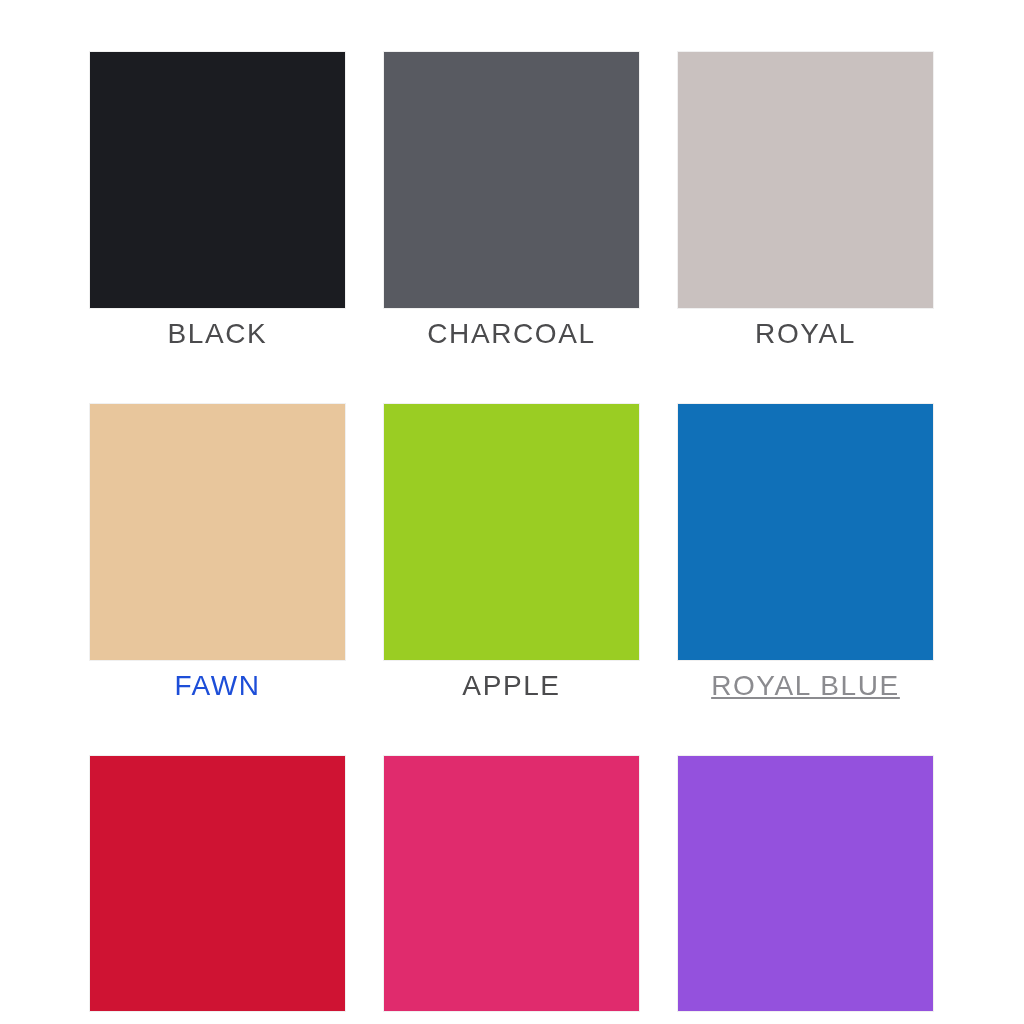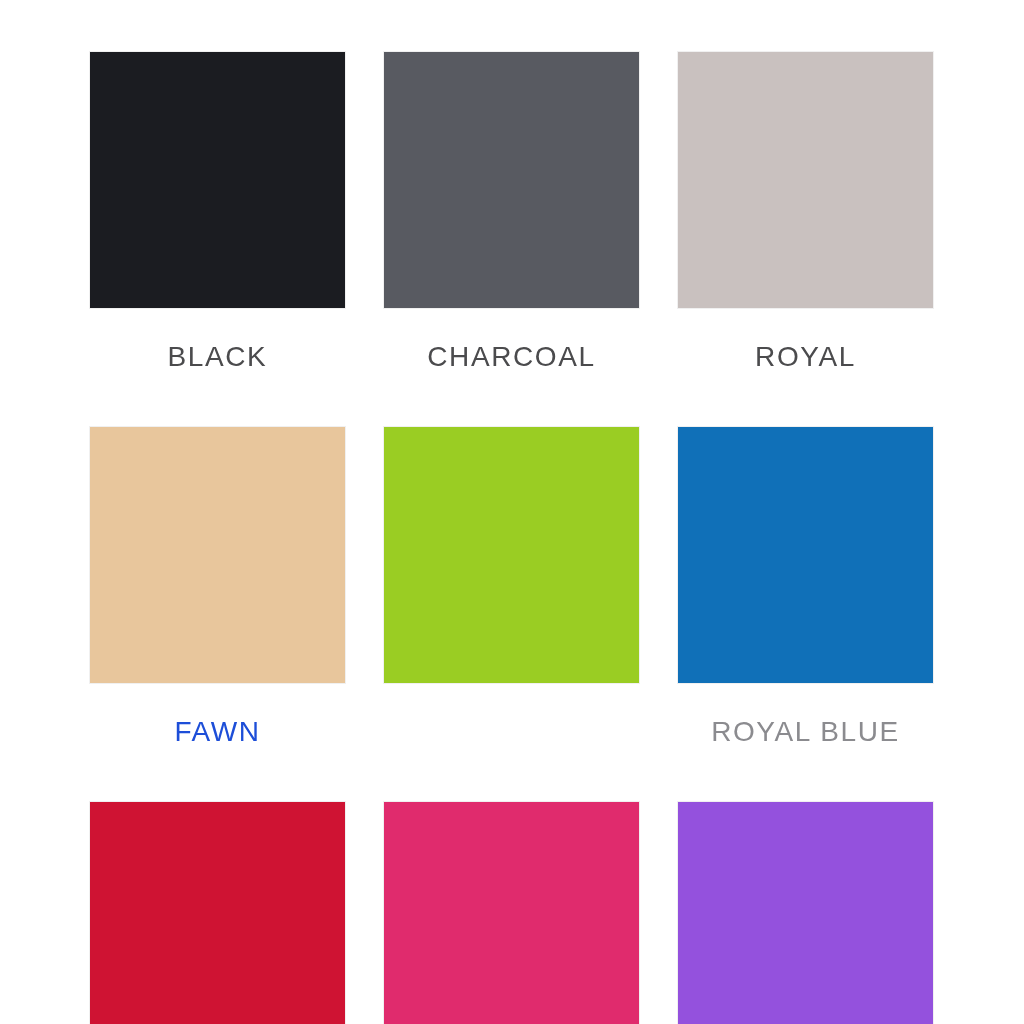--- a/index.html
+++ b/index.html
@@ -49,28 +49,28 @@
   .swatch-label {
     display: block;
     width: 255px;
     text-align: center;
     font-family: "Liberation Sans", sans-serif;
     font-size: 28px;
     font-weight: 400;
     letter-spacing: 1.6px;
     color: #4c4c4c;
     line-height: 1;
-    padding-top: 35px;
+    padding-top: 12px;
     white-space: nowrap;
   }
 
   
   .label-tone-dark  { color: #4b4b4d; }
   
-  .label-tone-light { color: #8b8b8f; }
+  .label-tone-light { color: #8b8b8f; text-decoration: underline; }
 
   .row-3 .swatch-chip { height: 255px; }
 </style>
 </head>
 <body style="background: rgb(255, 255, 255);">
 
 <div id="swatch-board">
   <div class="swatch-grid">
 
     <div class="swatch-cell">
@@ -88,20 +88,21 @@
       <span class="swatch-label label-tone-dark" style="color: rgb(75, 75, 77);">ROYAL</span>
     </div>
 
     <div class="swatch-cell">
       <span class="swatch-chip" style="background-color: rgb(232, 198, 156);"></span>
       <span class="swatch-label label-tone-dark" style="color: #1d4ed8;">FAWN</span>
     </div>
 
     <div class="swatch-cell">
       <span class="swatch-chip" style="background-color: rgb(154, 205, 35);"></span>
+      <span class="swatch-label label-tone-dark" style="color: rgb(75, 75, 77);">APPLE</span>
     </div>
 
     <div class="swatch-cell">
       <span class="swatch-chip" style="background-color: rgb(16, 112, 184);"></span>
       <span class="swatch-label label-tone-light" style="color: rgb(139, 139, 143);">ROYAL BLUE</span>
     </div>
 
     <div class="swatch-cell row-3">
       <span class="swatch-chip" style="background-color: rgb(207, 19, 51);"></span>
 

